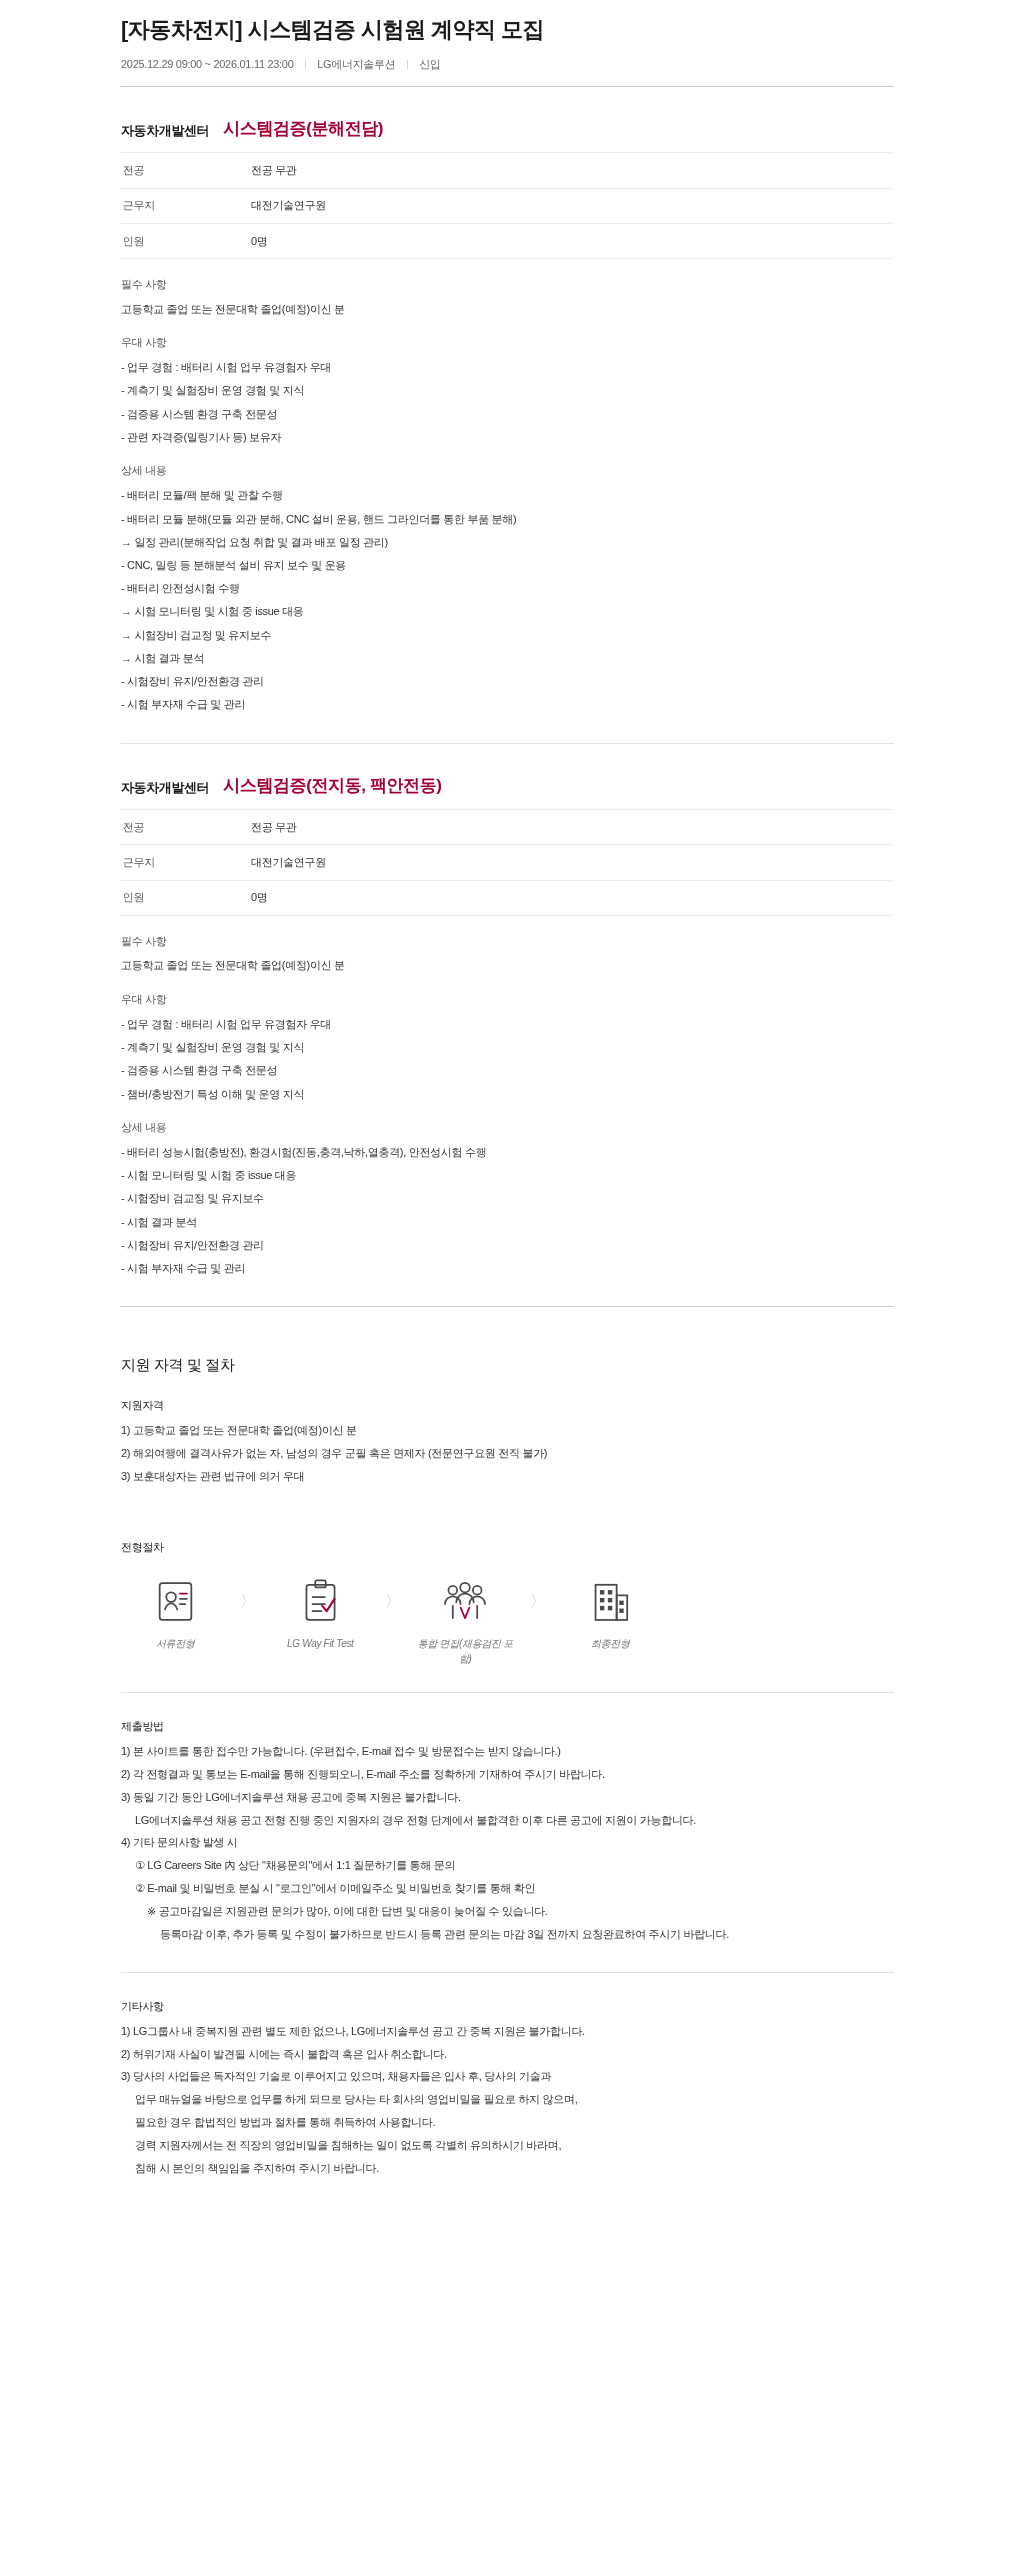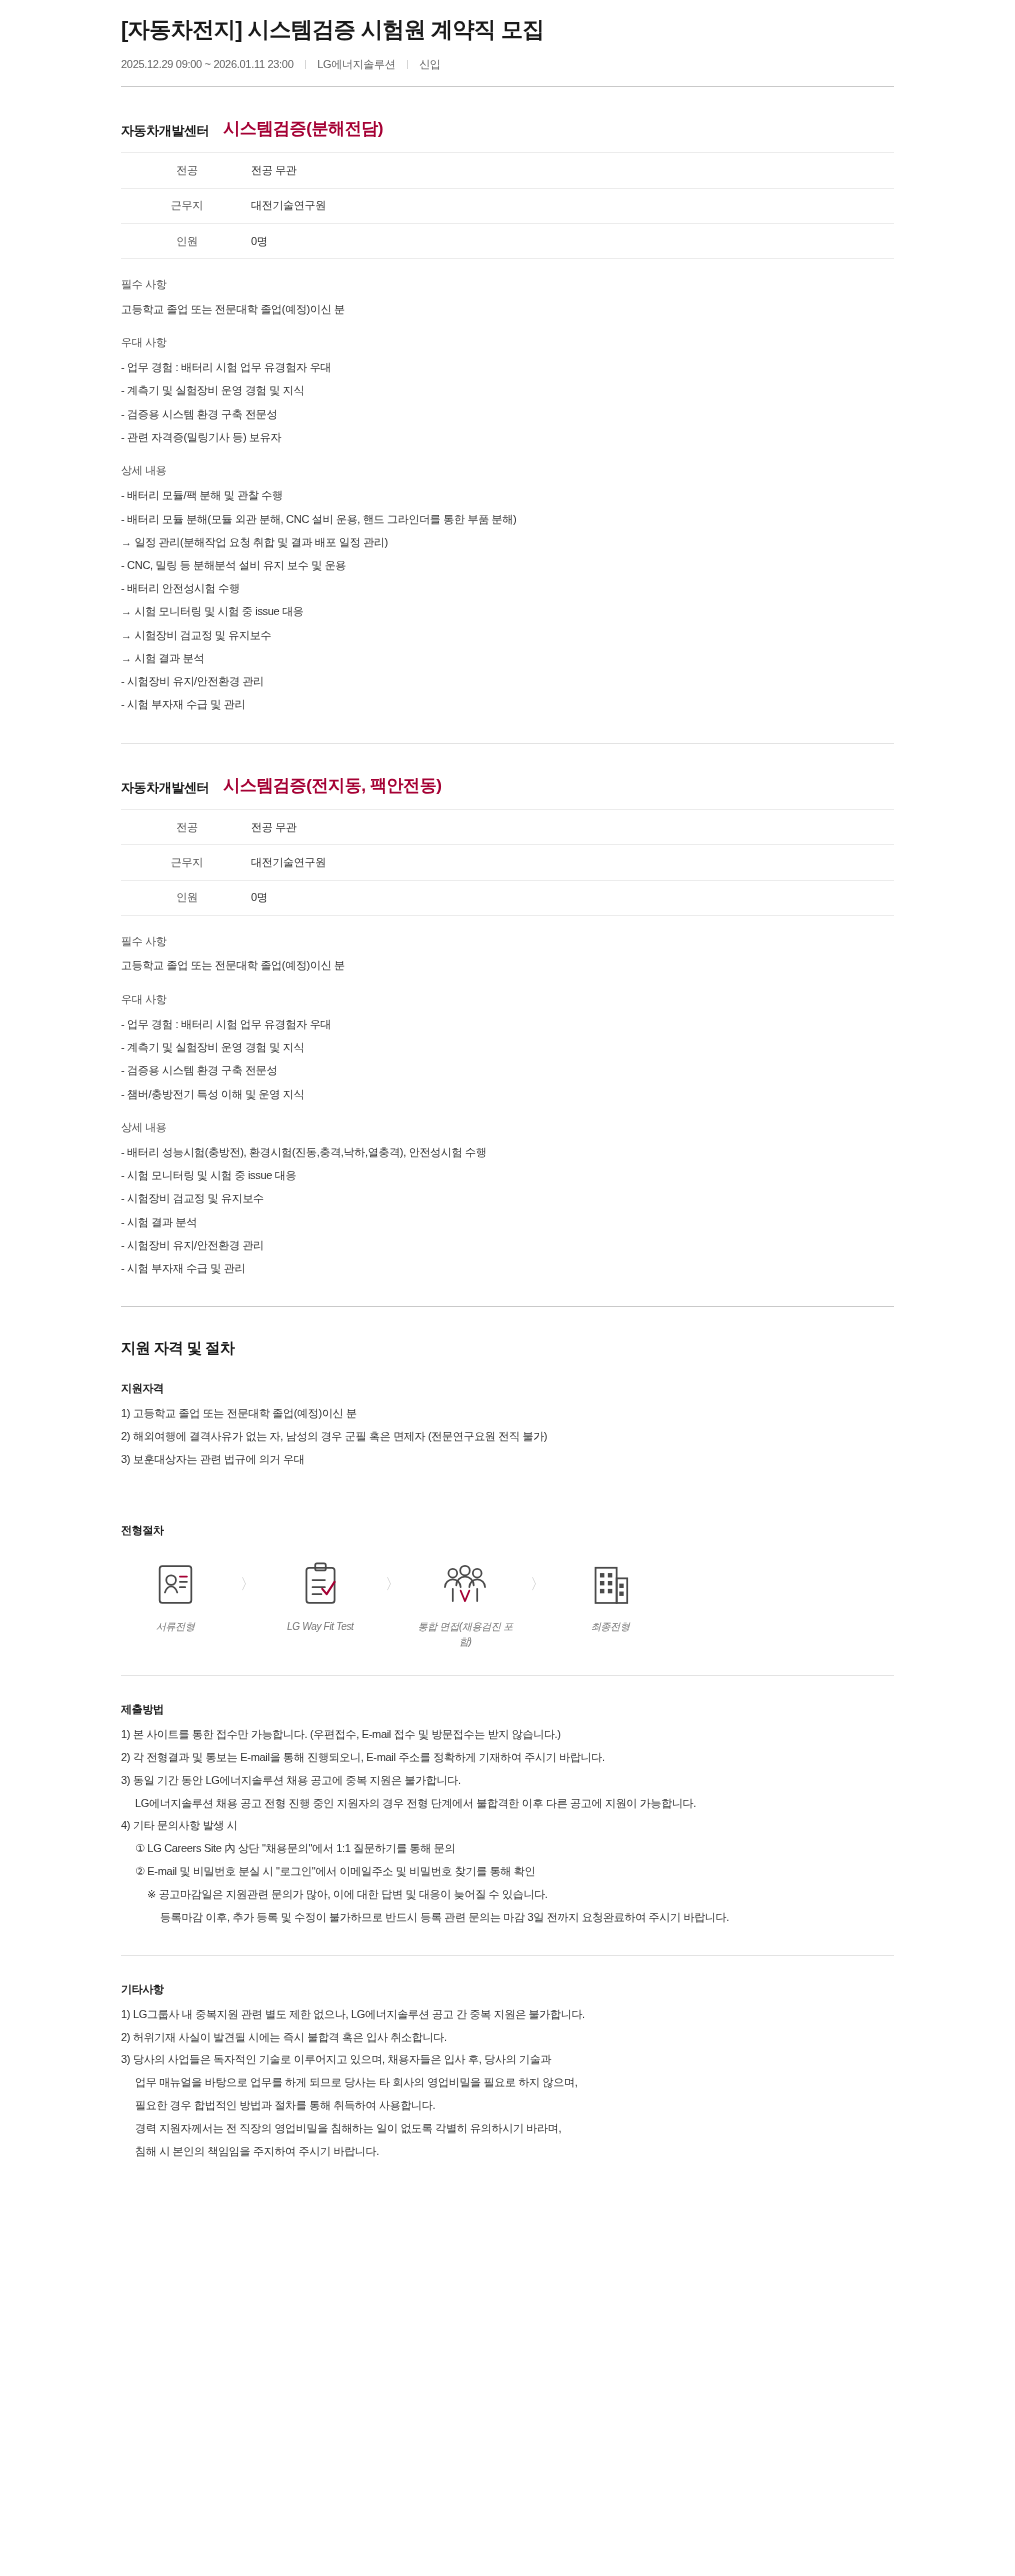--- a/index.html
+++ b/index.html
@@ -82,21 +82,21 @@
   }
   .kv-table {
     width: 100%;
     border-collapse: collapse;
     margin-top: 7px;
   }
   .kv-table tr { border-bottom: 0.9px solid #ececec; }
   .kv-table tr:first-child { border-top: 0.9px solid #ececec; }
   .kv-table th {
     width: 130px;
-    text-align: center;
+    text-align: left;
     font-weight: normal;
     font-size: 11px;
     color: #555555;
     padding: 9.7px 0 9.7px 1.8px;
     letter-spacing: -0.3px;
     vertical-align: top;
     font-family: Liberation Mono, monospace;
   }
   .kv-table td {
     font-size: 11px;
@@ -120,28 +120,28 @@
     line-height: 1.55;
     letter-spacing: -0.3px;
   }
 
   
   .section {
     padding-top: 32px;
   }
   .section-title {
     font-size: 15px;
-    font-weight: bold;
+    font-weight: normal;
     color: #1a1a1a;
     letter-spacing: -0.4px;
-    margin: 0 0 23px 0;
+    margin: 17px 0 23px 0;
   }
   .blk-title {
     font-size: 11px;
-    font-weight: bold;
+    font-weight: normal;
     color: #222222;
     letter-spacing: -0.3px;
     margin: 0 0 8.8px 0;
   }
   .blk-lines p {
     margin: 0 0 5.3px 0;
     font-size: 11px;
     color: #333333;
     line-height: 1.6;
     letter-spacing: -0.3px;

